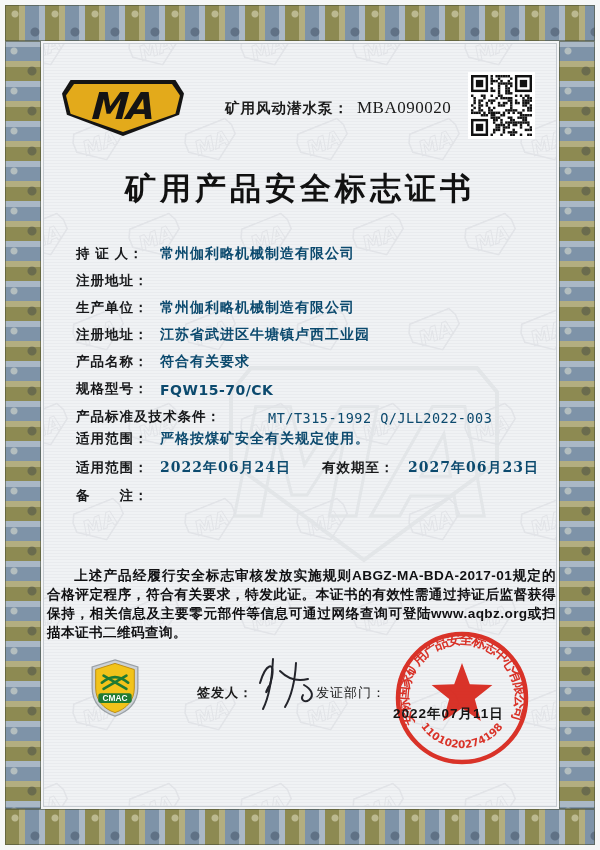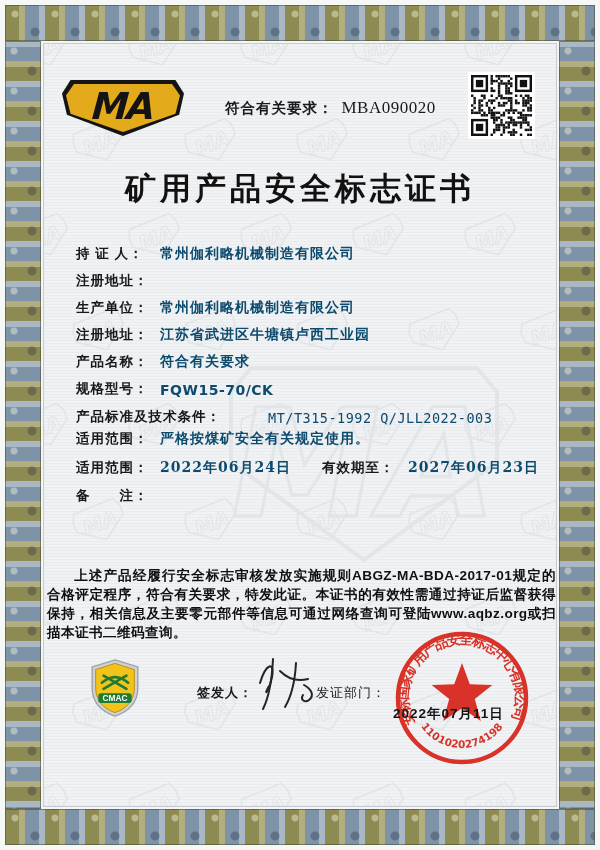--- a/index.html
+++ b/index.html
@@ -280,21 +280,21 @@
   </div>
 
   <div class="content">
 
     <div class="logo-ma">
       <div class="logo-ma-in">
         <span class="logo-ma-txt">MA</span>
       </div>
     </div>
     <div class="hdr-no">
-      <span class="hdr-no-label">符合有关要求：</span>
+      <span class="hdr-no-label">矿用风动潜水泵：</span>
       <span class="hdr-no-value">MBA090020</span>
     </div>
     <div class="qr">
       <svg id="qrsvg" width="61" height="61" viewBox="0 0 25 25">
           <rect x="0" y="0" width="25" height="25" fill="#fff"></rect>
           <rect x="8" y="0" width="1" height="1" fill="#111"></rect>
           <rect x="10" y="0" width="1" height="1" fill="#111"></rect>
           <rect x="11" y="0" width="1" height="1" fill="#111"></rect>
           <rect x="12" y="0" width="1" height="1" fill="#111"></rect>
           <rect x="13" y="0" width="1" height="1" fill="#111"></rect>

